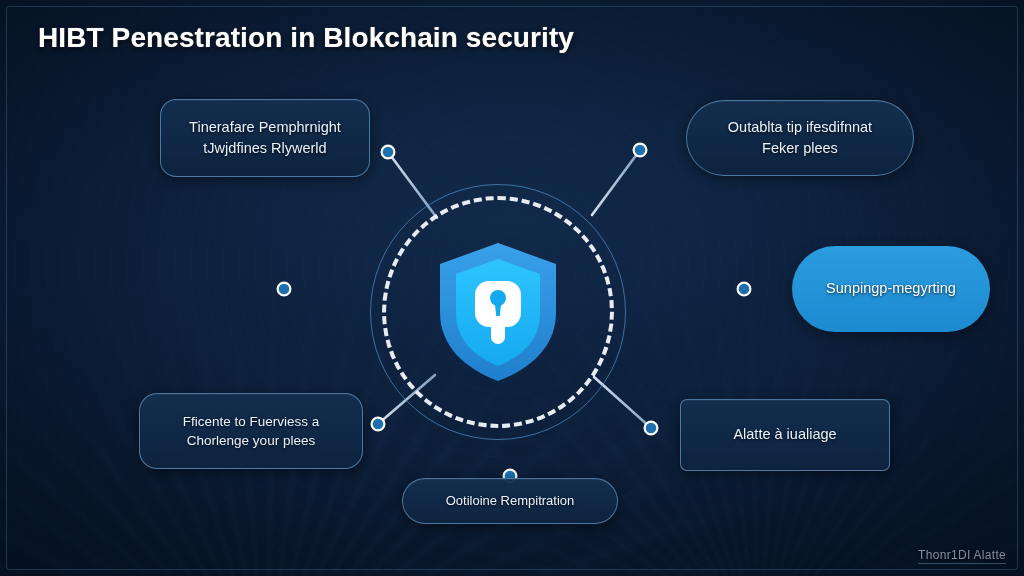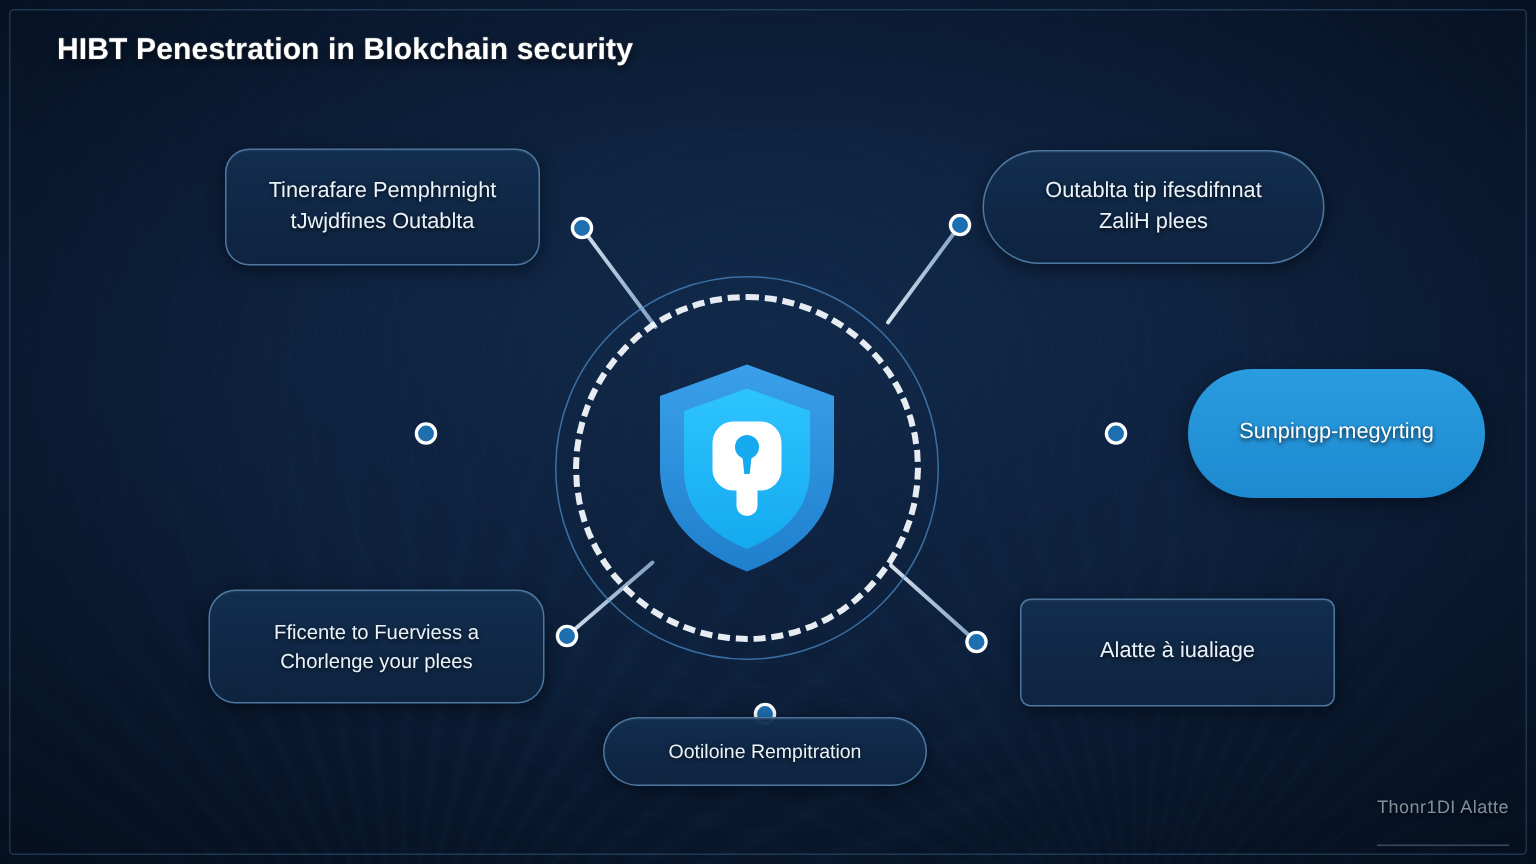--- a/index.html
+++ b/index.html
@@ -59,21 +59,21 @@
     position:absolute; left:6px; top:6px; right:6px; bottom:6px;
     border:1px solid rgba(120,180,230,.22);
     border-radius:3px;
     pointer-events:none;
   }
 
   
   .title{
     position:absolute;
     left:38px; top:22px;
-    font-size:20px;
+    font-size:28px;
     font-weight:700;
     letter-spacing:.1px;
     color:#ffffff;
     text-shadow:0 2px 5px rgba(0,0,0,.75), 0 0 1px rgba(255,255,255,.6);
     white-space:nowrap;
   }
 
   
   #wires{
     position:absolute; left:0; top:0;
@@ -128,41 +128,41 @@
     box-shadow:0 3px 12px rgba(0,0,0,.45), inset 0 1px 0 rgba(255,255,255,.05);
   }
   .node.bright{
     background:linear-gradient(180deg,#2b9ce0 0%, #1d8ad0 100%);
     border:none;
     color:#ffffff;
     box-shadow:0 4px 14px rgba(0,0,0,.4);
   }
 
   
-  #node-tl{ left:150px; top:99px;  width:210px; height:78px;  border-radius:16px; }
-  #node-tr{ left:655px; top:100px; width:228px; height:76px;  border-radius:38px; }
+  #node-tl{ left:160px; top:99px;  width:210px; height:78px;  border-radius:16px; }
+  #node-tr{ left:686px; top:100px; width:228px; height:76px;  border-radius:38px; }
   #node-ml{ left:32px;  top:246px; width:200px; height:86px;  border-radius:44px; }
   #node-mr{ left:792px; top:246px; width:198px; height:86px;  border-radius:44px; }
   #node-bl{ left:139px; top:393px; width:224px; height:76px;  border-radius:18px;align-items:center; }
   #node-bc{ left:402px; top:478px; width:216px; height:46px;  border-radius:24px; }
   #node-br{ left:680px; top:399px; width:210px; height:72px;  border-radius:7px; }
 
   #node-bl{ font-size:13.5px; line-height:1.42; }
   #node-bc{ font-size:13px; }
 
   
   .watermark{
     position:absolute;
     right:18px; bottom:12px;
     font-size:12px;
     letter-spacing:.3px;
     color:rgba(205,222,240,.62);
     text-shadow:0 1px 2px rgba(0,0,0,.8);
     border-bottom:1px solid rgba(150,185,220,.35);
-    padding-bottom:18px;
+    padding-bottom:1px;
     white-space:nowrap;
     margin-top:20px;
   }
 </style>
 </head>
 <body>
 
 <div id="stage">
 
   <div class="bg-base"></div>
@@ -237,28 +237,28 @@
 
         <circle cx="62" cy="56" r="8" fill="#15a9ef"></circle>
         <path d="M58.6 59 h6.8 l-1.6 15 h-3.6 Z" fill="#15a9ef"></path>
       </svg>
     </div>
   </div>
 
   <div id="node-tl" class="node dark">
     <div class="txt">
       <span>Tinerafare Pemphrnight</span>
-      <span>tJwjdfines Outablta</span>
+      <span>tJwjdfines Rlywerld</span>
     </div>
   </div>
 
   <div id="node-tr" class="node dark">
     <div class="txt">
       <span>Outablta tip ifesdifnnat</span>
-      <span>ZaliH plees</span>
+      <span>Feker plees</span>
     </div>
   </div>
 
 
   <div id="node-mr" class="node bright">
     <div class="txt">
       <span>Sunpingp-megyrting</span>
     </div>
   </div>
 

